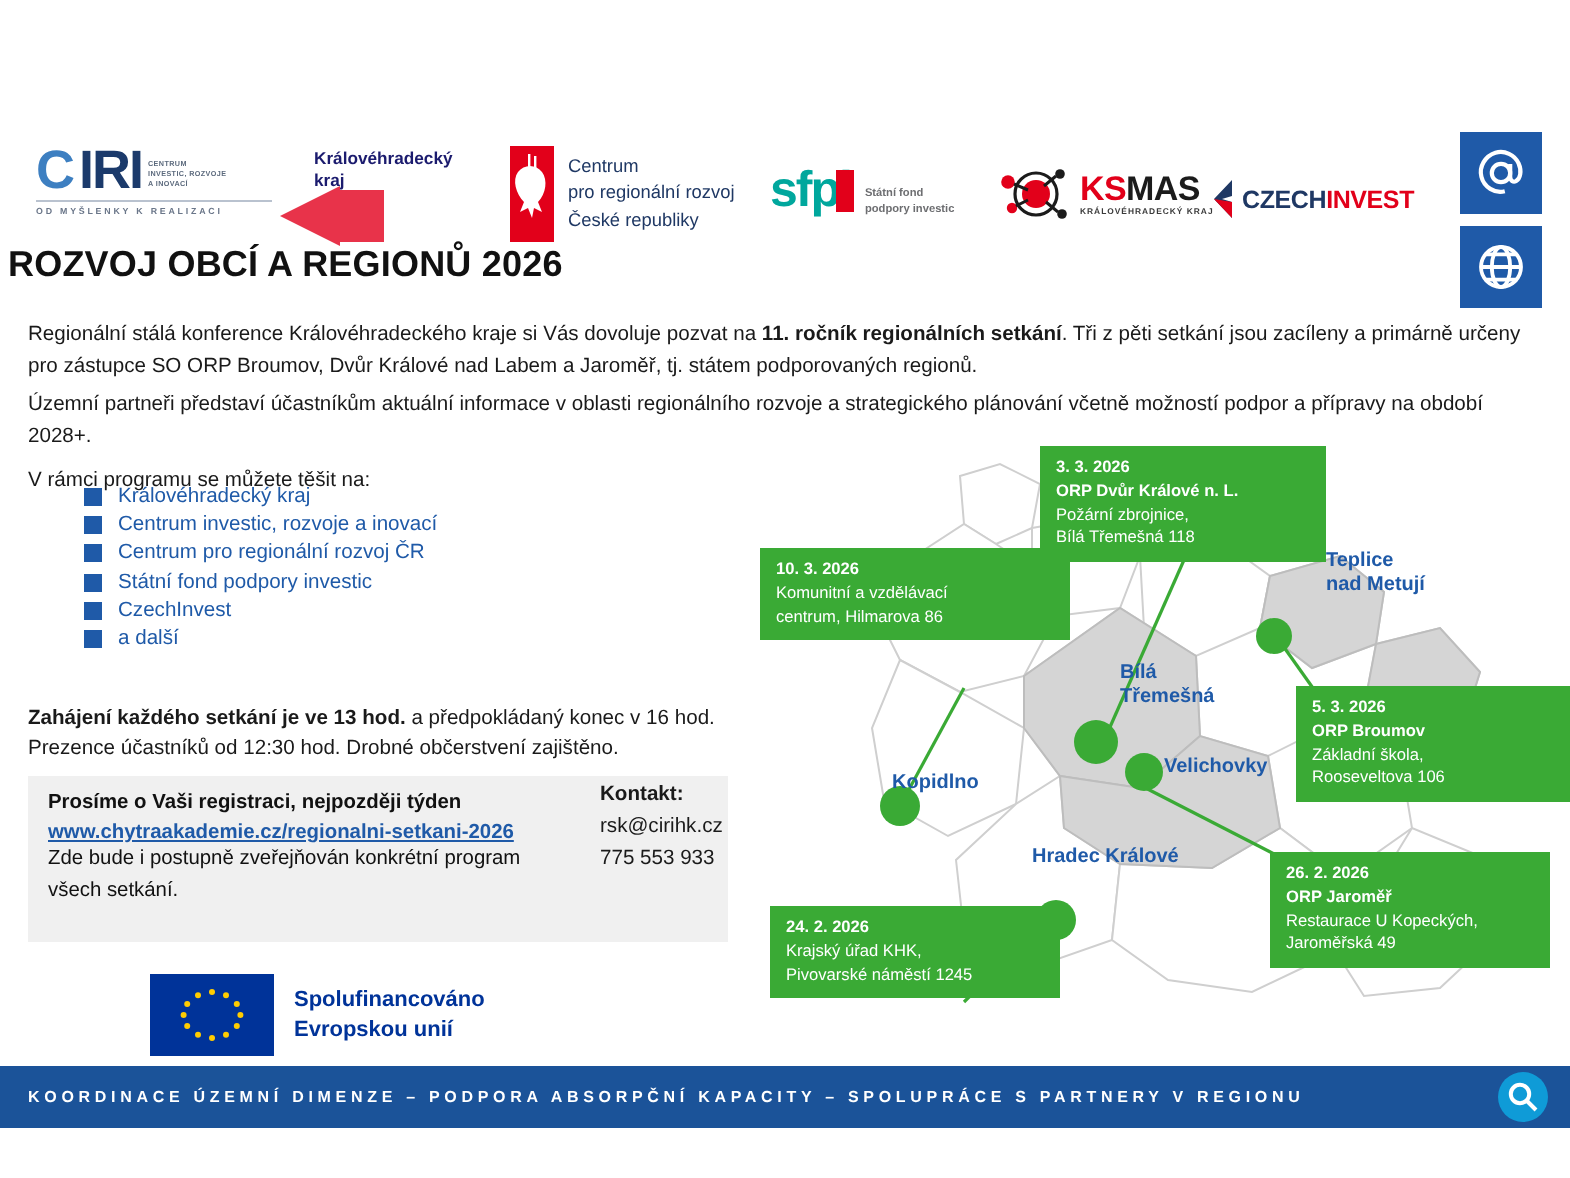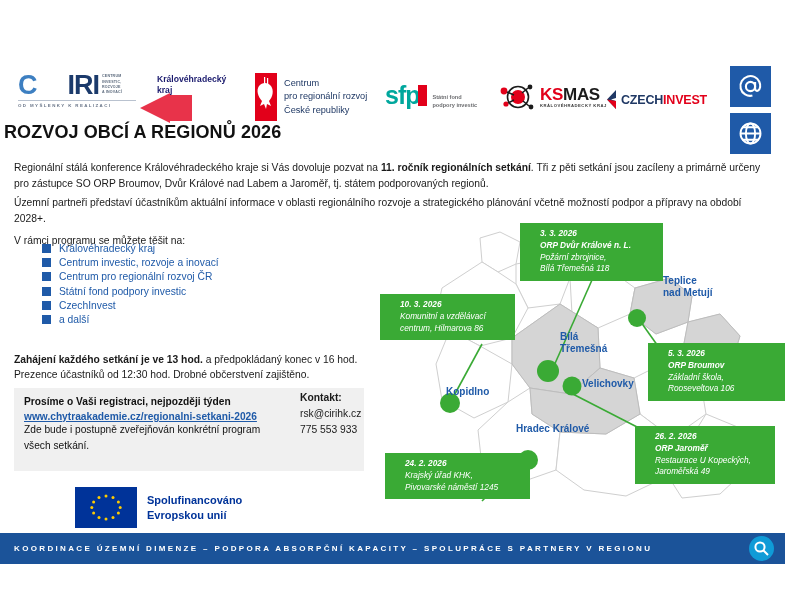--- a/index.html
+++ b/index.html
@@ -12,21 +12,21 @@
     position: relative;
     overflow: hidden;
   }
 
   
   .logo-strip { position:absolute; left:0; top:30px; width:785px; height:72px; }
 
   .ciri { position:absolute; left:18px; top:44px; width:118px; }
   .ciri-main { display:flex; align-items:flex-end; gap:3px; }
   .ciri-c { font-size:27px; font-weight:700; color:#3d7fc1; line-height:.86; letter-spacing:-1px; font-family:"Liberation Sans", sans-serif; }
-  .ciri-iri { font-size:27px; font-weight:700; color:#1b3a6b; line-height:.86; letter-spacing:-1px;margin-left:28px; }
+  .ciri-iri { font-size:27px; font-weight:700; color:#1b3a6b; line-height:.86; letter-spacing:-1px; }
   .ciri-sub { font-size:3.6px; line-height:1.45; color:#5c6a7d; font-weight:700; letter-spacing:.2px; padding-bottom:2px; }
   .ciri-rule { border-top:1px solid #b9c2cf; margin-top:3px; }
   .ciri-tag { font-size:4.4px; letter-spacing:1.4px; color:#6a7689; font-weight:700; margin-top:2px; }
 
   .khk { position:absolute; left:140px; top:41px; width:110px; height:56px; }
   .khk-text { position:absolute; left:17px; top:3px; font-size:8.6px; font-weight:700; color:#1b1b6e; line-height:1.25; }
   .khk-arrow { position:absolute; left:0px; top:22px; width:52px; height:30px; }
 
   .crr { position:absolute; left:255px; top:43px; display:flex; align-items:center; gap:7px; }
   .crr-shield { width:22px; height:48px; background:#e2001a; position:relative; }
@@ -79,27 +79,27 @@
 
   
   .eu { position:absolute; left:75px; top:487px; display:flex; align-items:center; gap:10px; }
   .eu-flag { width:62px; height:41px; background:#003399; position:relative; }
   .eu-txt { font-size:11px; font-weight:700; color:#003399; line-height:1.3; }
 
   
   .map { position:absolute; left:420px; top:218px; width:365px; height:295px; }
   .map svg { position:absolute; left:0; top:0; }
 
-  .gbox { position:absolute; background:#3aaa35; color:#fff; padding:5px 8px 6px 20px; line-height:1.42;font-style:italic; }
+  .gbox { position:absolute; background:#3aaa35; color:#fff; padding:5px 8px 6px 8px; line-height:1.42; }
   .gbox .d { font-size:8.3px; font-weight:700; }
   .gbox .t { font-size:8.3px; font-weight:700; }
   .gbox .a { font-size:8.3px; font-weight:400; }
 
   .b-dvur   { left:100px; top:5px;  width:143px; }
-  .b-kopid  { left:-40px; top:76px; width:135px; }
+  .b-kopid  { left:-40px; top:56px; width:155px; }
   .b-broum  { left:228px; top:125px; width:150px; }
   .b-jarom  { left:215px; top:208px; width:140px; }
   .b-hk     { left:-35px; top:235px; width:145px; }
 
   .city { position:absolute; font-size:10px; font-weight:700; color:#1f5aa8; line-height:1.2; }
   .c-teplice { left:243px; top:57px; }
   .c-bila    { left:140px; top:113px; }
   .c-kopidlno{ left:26px; top:168px;text-align:right; }
   .c-velich  { left:162px; top:160px; }
   .c-hk      { left:96px; top:205px; }

